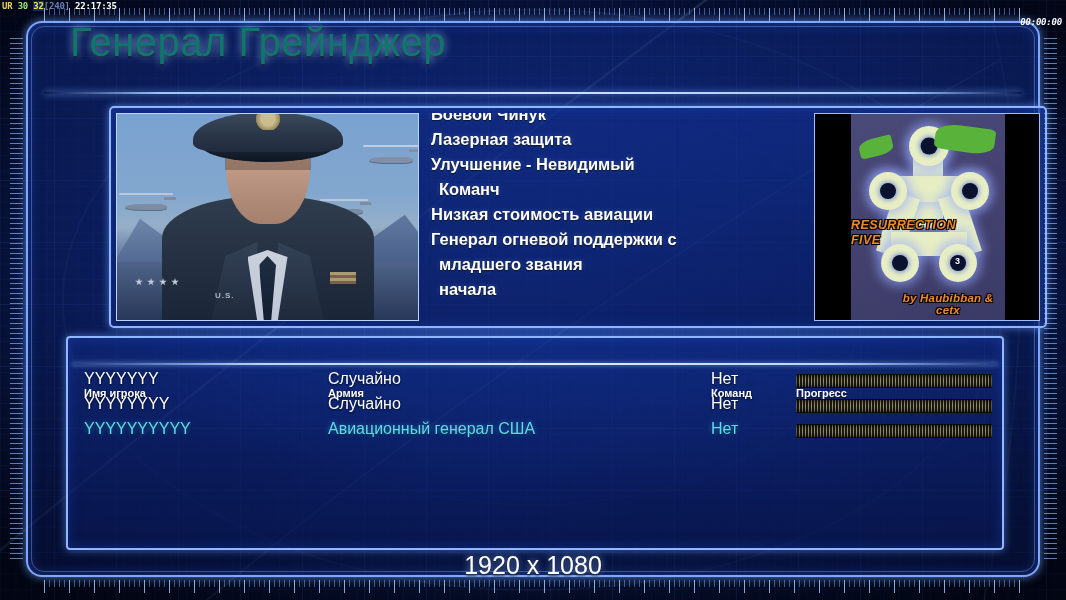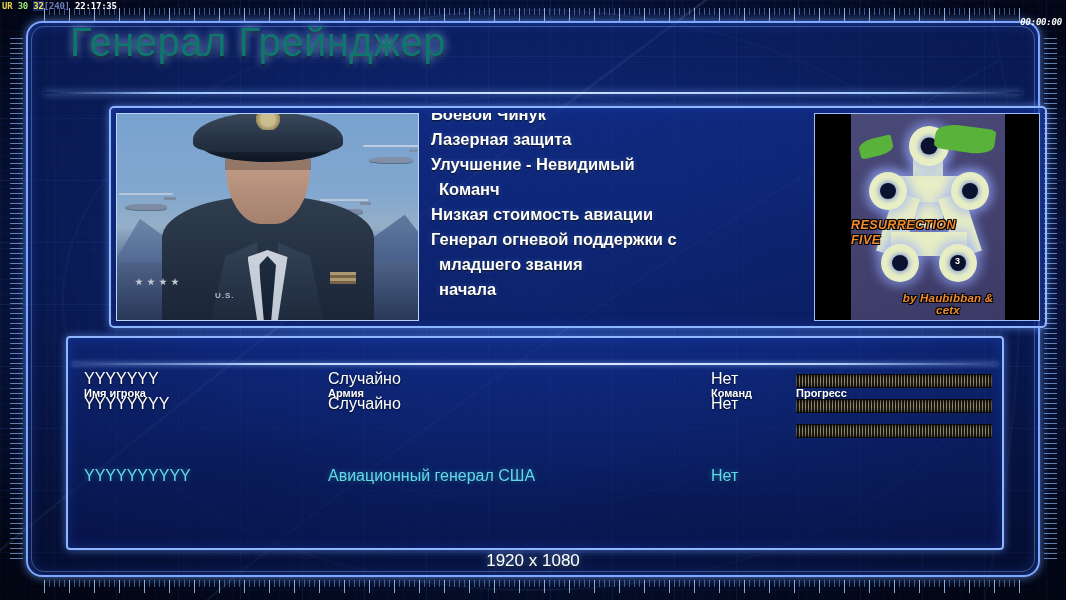--- a/index.html
+++ b/index.html
@@ -331,37 +331,37 @@
     box-shadow:0 0 5px rgba(150,195,255,.8);
   }
   .prow {
     position:absolute; left:0; right:0; height:25px;
   }
   .prow .cell {
     position:absolute; top:0;
     font-size:16px; white-space:nowrap;
     text-shadow:0 1px 2px rgba(0,0,0,.75);
   }
-  .prow.local .cell { color:#62d8f0; text-shadow:0 0 5px rgba(60,200,240,.55), 0 1px 2px rgba(0,0,0,.7);margin-top:47px; }
+  .prow.local .cell { color:#62d8f0; text-shadow:0 0 5px rgba(60,200,240,.55), 0 1px 2px rgba(0,0,0,.7); }
   .prow .cell { color:#ffffff; }
   .pbar {
     position:absolute; top:4px; width:196px; height:14px;
     background:
       repeating-linear-gradient(90deg, rgba(196,186,150,.62) 0 1px, rgba(24,22,16,.95) 1px 3px),
       linear-gradient(180deg,#2b2820 0%, #45402e 45%, #1d1b14 100%);
     border-top:1px solid rgba(0,0,0,.85);
     border-bottom:1px solid rgba(0,0,0,.85);
     box-shadow:inset 0 0 4px rgba(0,0,0,.9);
   }
 
   
   #res {
     position:absolute; left:0; right:0; top:551px;
     text-align:center;
-    font-size:17px; color:#ffffff;
+    font-size:25px; color:#ffffff;
     text-shadow:0 0 7px rgba(140,185,255,.8), 0 2px 3px rgba(0,0,0,.85);
     z-index:30;
   }
 </style>
 </head>
 <body>
 
 <div id="bg">
   <div id="bg-grid"></div>
   <div id="bg-grid-fine"></div>

